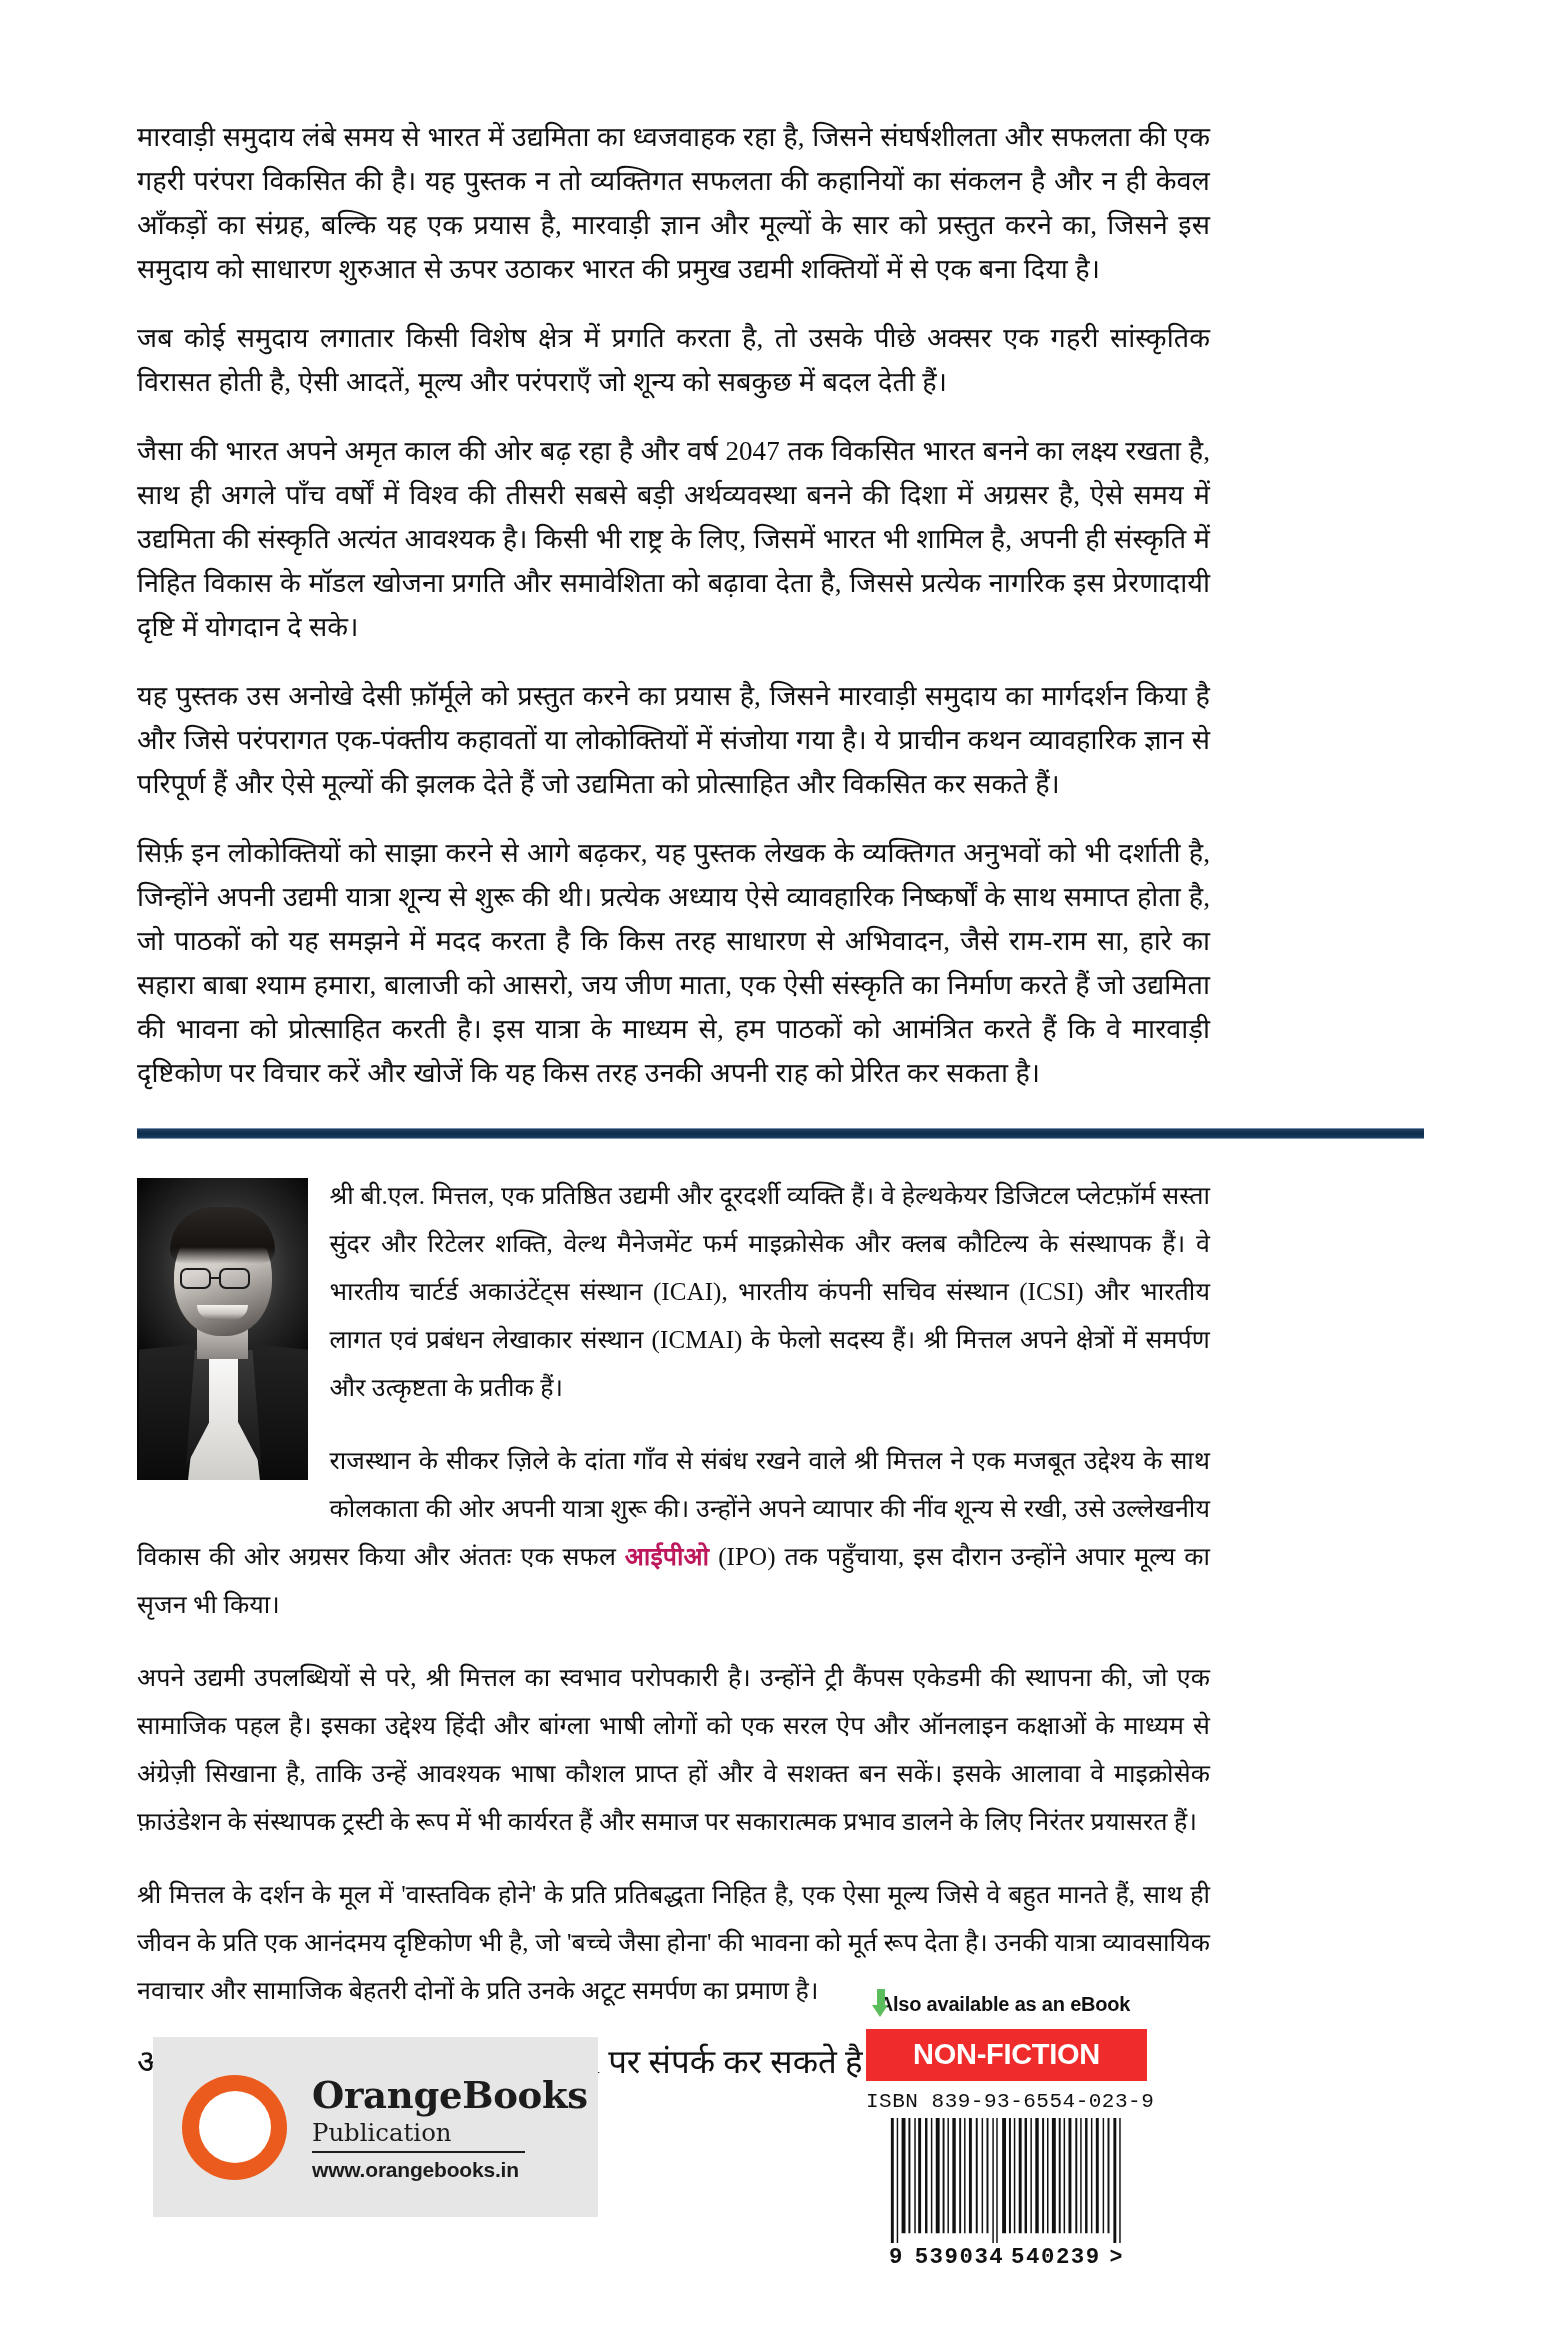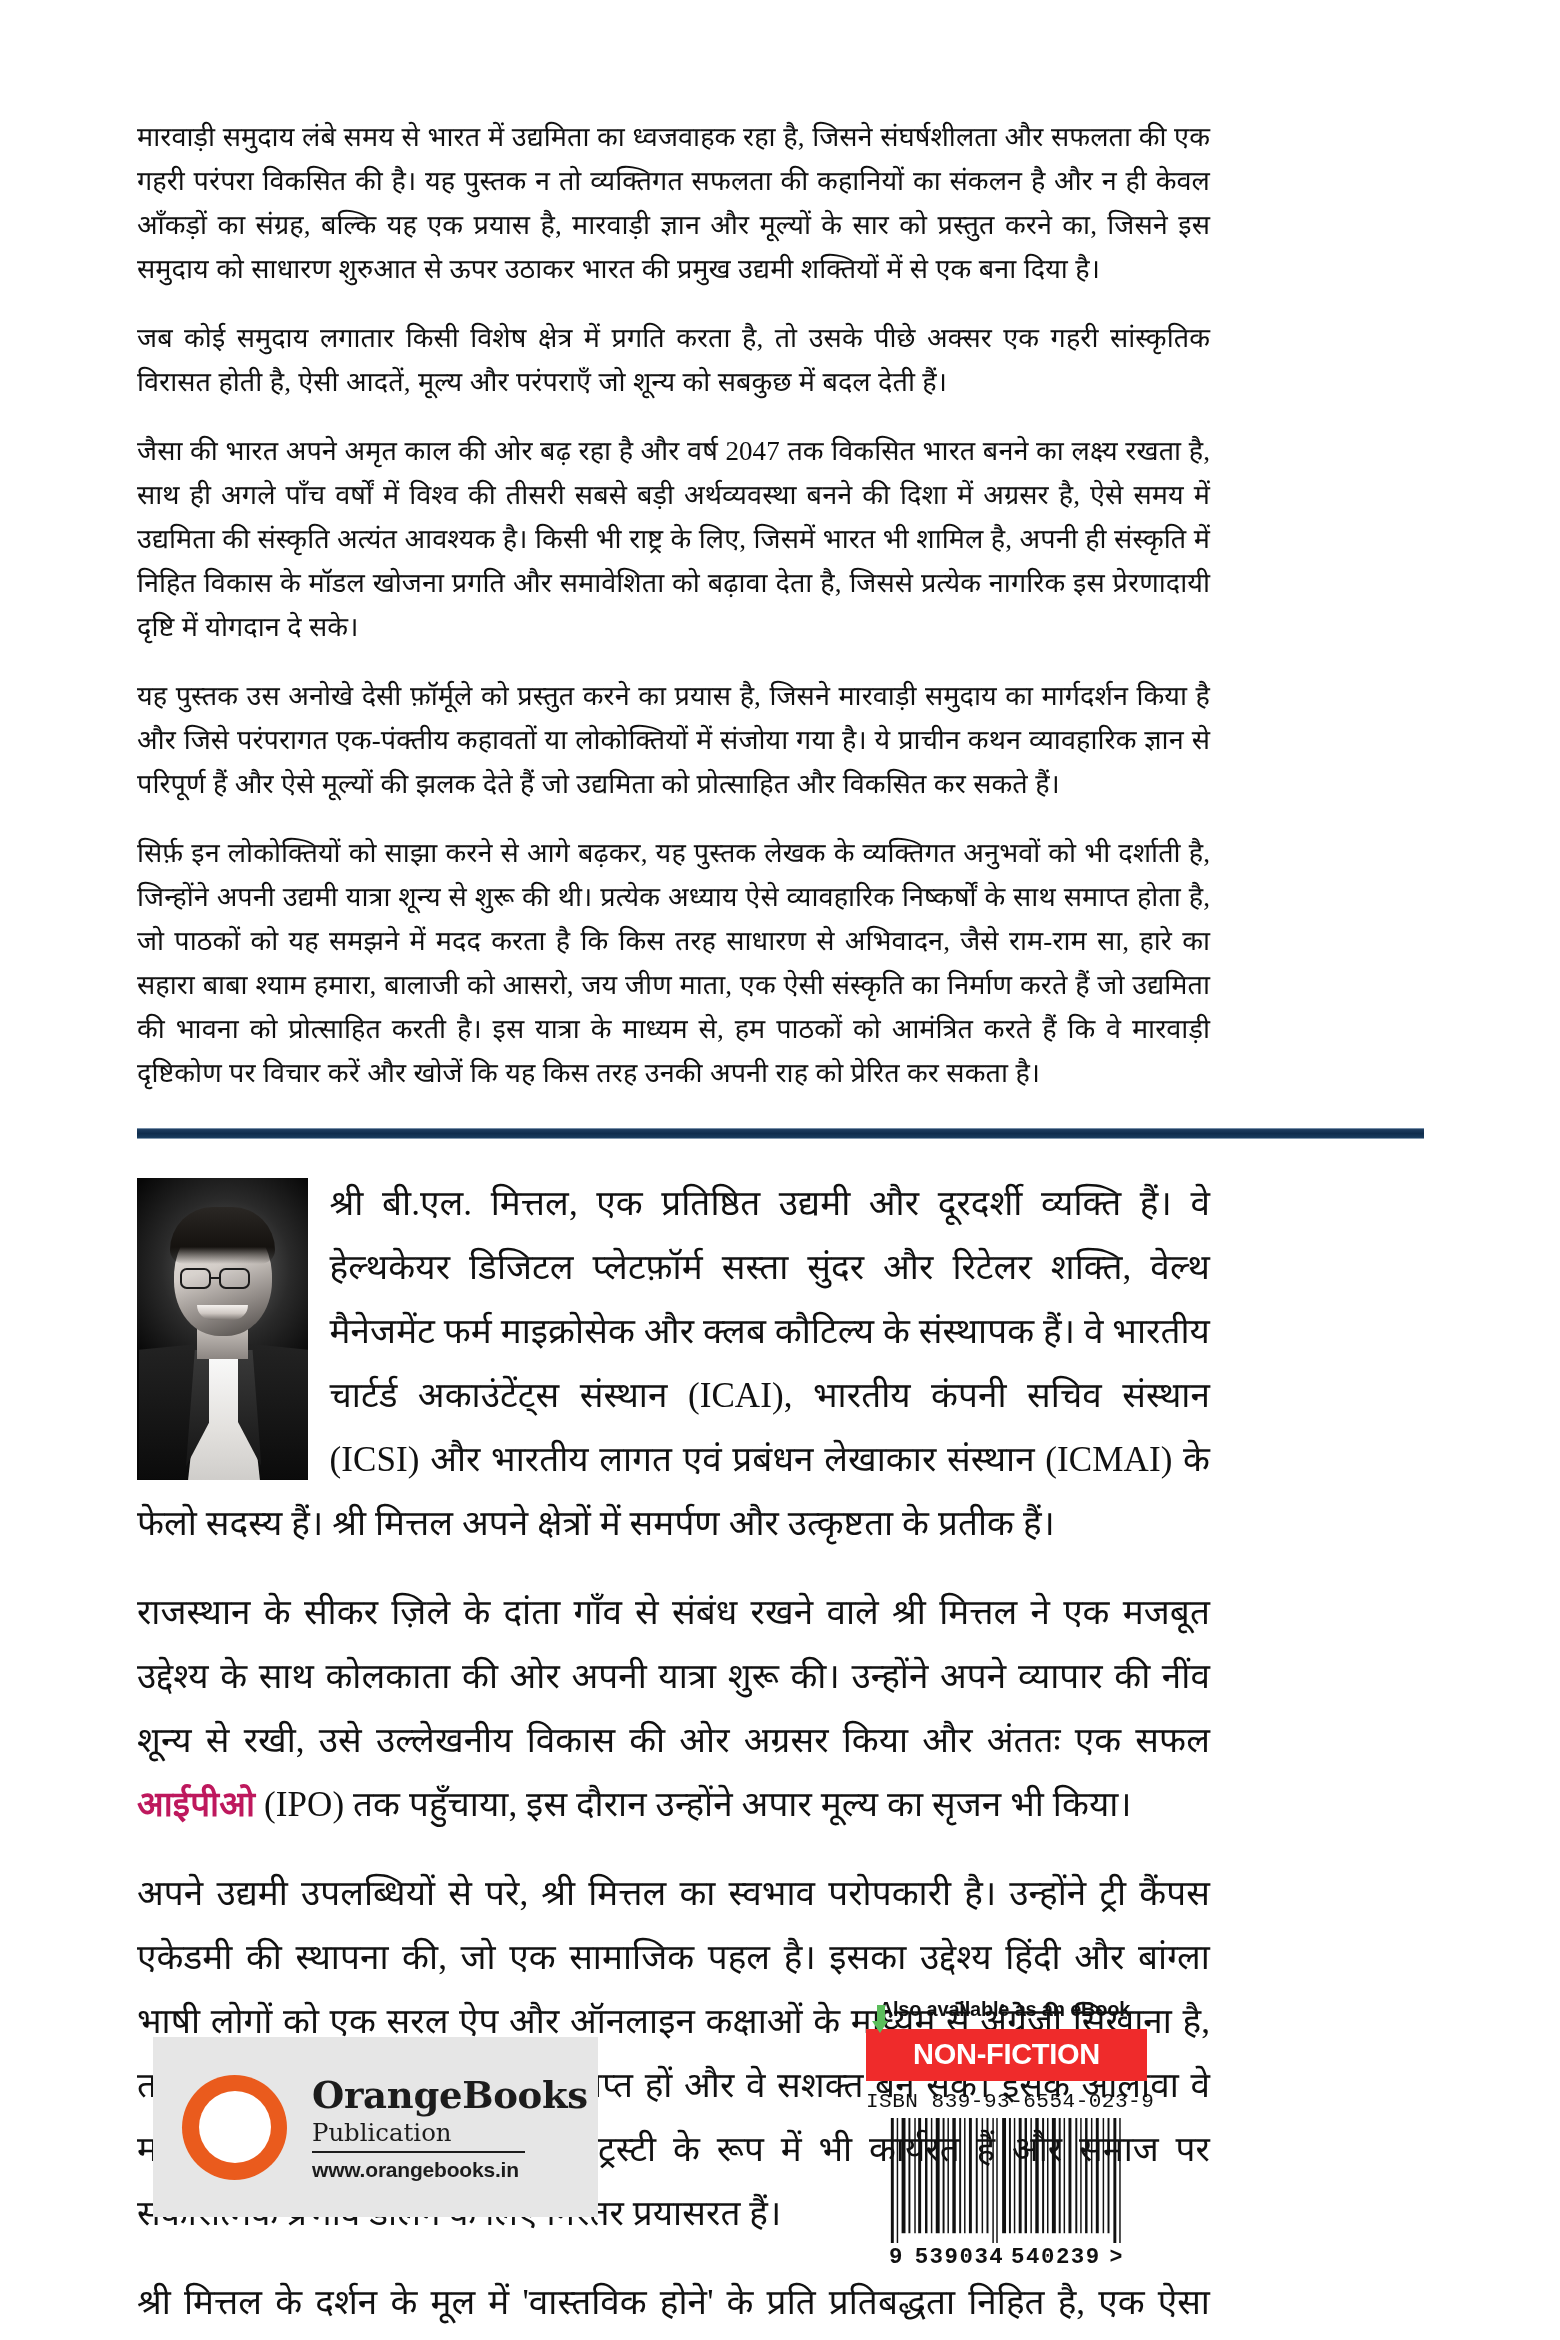--- a/index.html
+++ b/index.html
@@ -125,22 +125,22 @@
   .ph-jacket-l { left: 2px; width: 84px; clip-path: polygon(0% 6%, 100% 0%, 74% 100%, 0% 100%); }
   .ph-jacket-r { left: 90px; width: 82px; clip-path: polygon(0% 0%, 100% 6%, 100% 100%, 26% 100%); }
   .ph-lapel-l, .ph-lapel-r {
     position: absolute; top: 172px; height: 117px;
     background: linear-gradient(180deg,#3a3a3a 0%, #161616 100%);
   }
   .ph-lapel-l { left: 49px; width: 23.4px; clip-path: polygon(100% 0%, 100% 62%, 0% 100%, 38% 0%); }
   .ph-lapel-r { left: 101px; width: 23.4px; clip-path: polygon(0% 0%, 62% 0%, 100% 100%, 0% 62%); }
 
   .author-text p {
-    font-size: 35px;
-    line-height: 64px;
+    font-size: 25px;
+    line-height: 48px;
     text-align: justify;
     margin-bottom: 25px;
     letter-spacing: 0.1px;
   }
   .em-ipo { font-weight: 700; color: #be185d; }
   .clearfix::after { content: ""; display: block; clear: both; }
 
   .email-line {
     font-size: 33px;
     line-height: 44px;
@@ -242,21 +242,21 @@
 
   
   .right-footer {
     position: absolute;
     right: 0; top: 0;
     width: 281px;
     text-align: center;
   }
   .ebook-row {
     display: flex;
-    align-items: flex-end;
+    align-items: center;
     justify-content: flex-start;
     gap: 6.8px;
     height: 33px;
   }
   .arrow-down {
     width: 0; height: 0;
     position: relative;
     flex: 0 0 auto;
     margin-left: 5.9px;
   }

